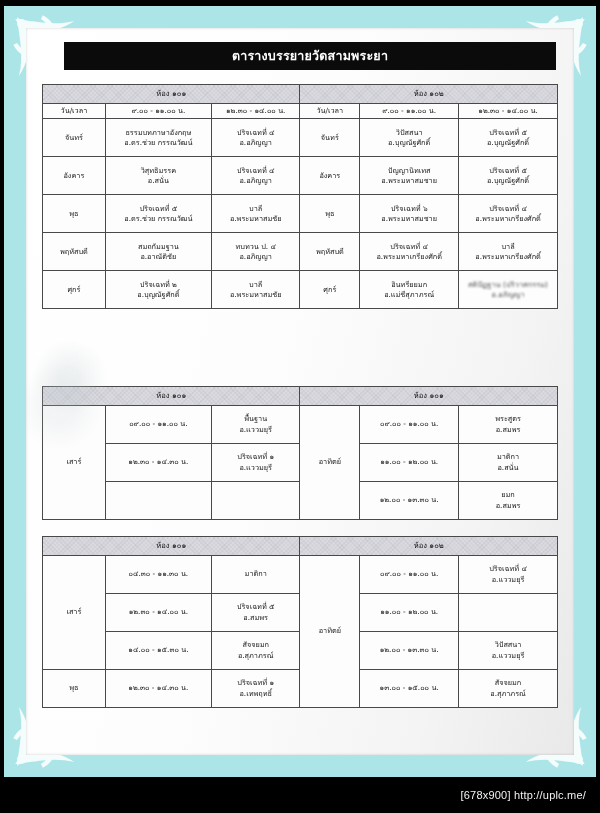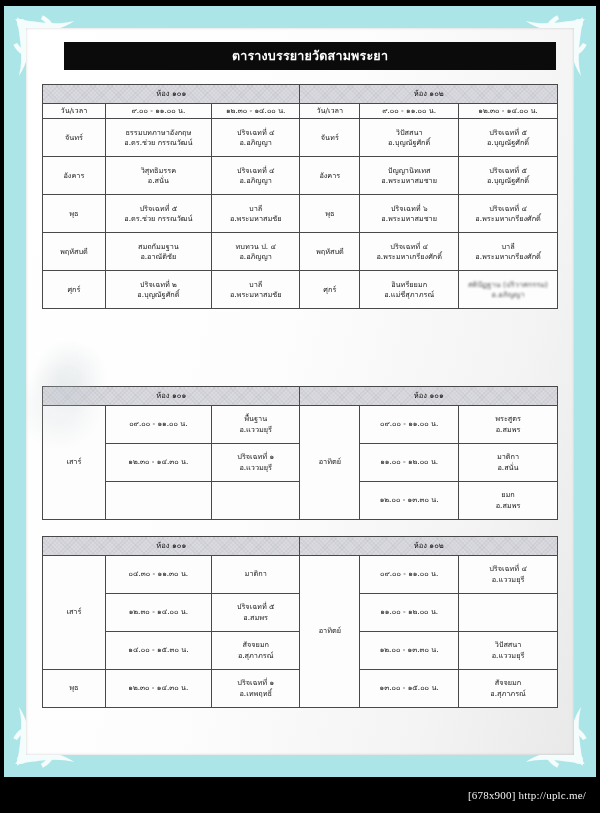--- a/index.html
+++ b/index.html
@@ -108,21 +108,21 @@
     height: 36px;
     background: #000;
     display: flex;
     align-items: center;
     justify-content: flex-end;
     padding-right: 14px;
   }
   .footer-bar span {
     color: #f2f2f2;
     font-size: 11px;
-    font-family: Liberation Serif, serif;
+    font-family: Liberation Sans, sans-serif;
     letter-spacing: .2px;
   }
 </style>
 </head>
 <body>
 
 <div id="root">
 
   <div class="frame">
 

